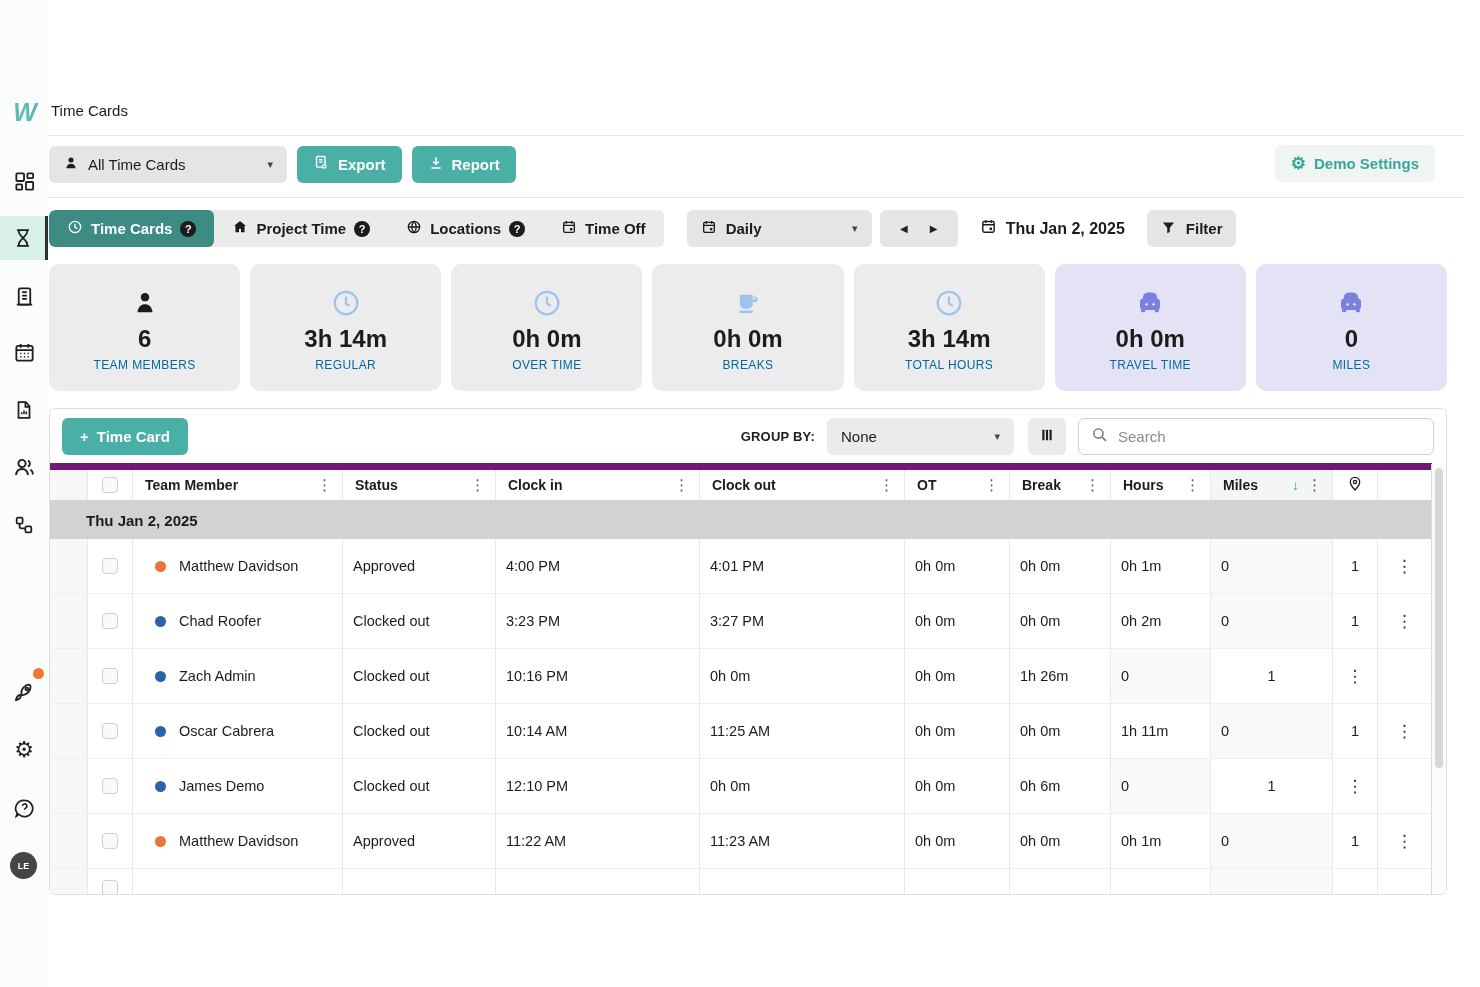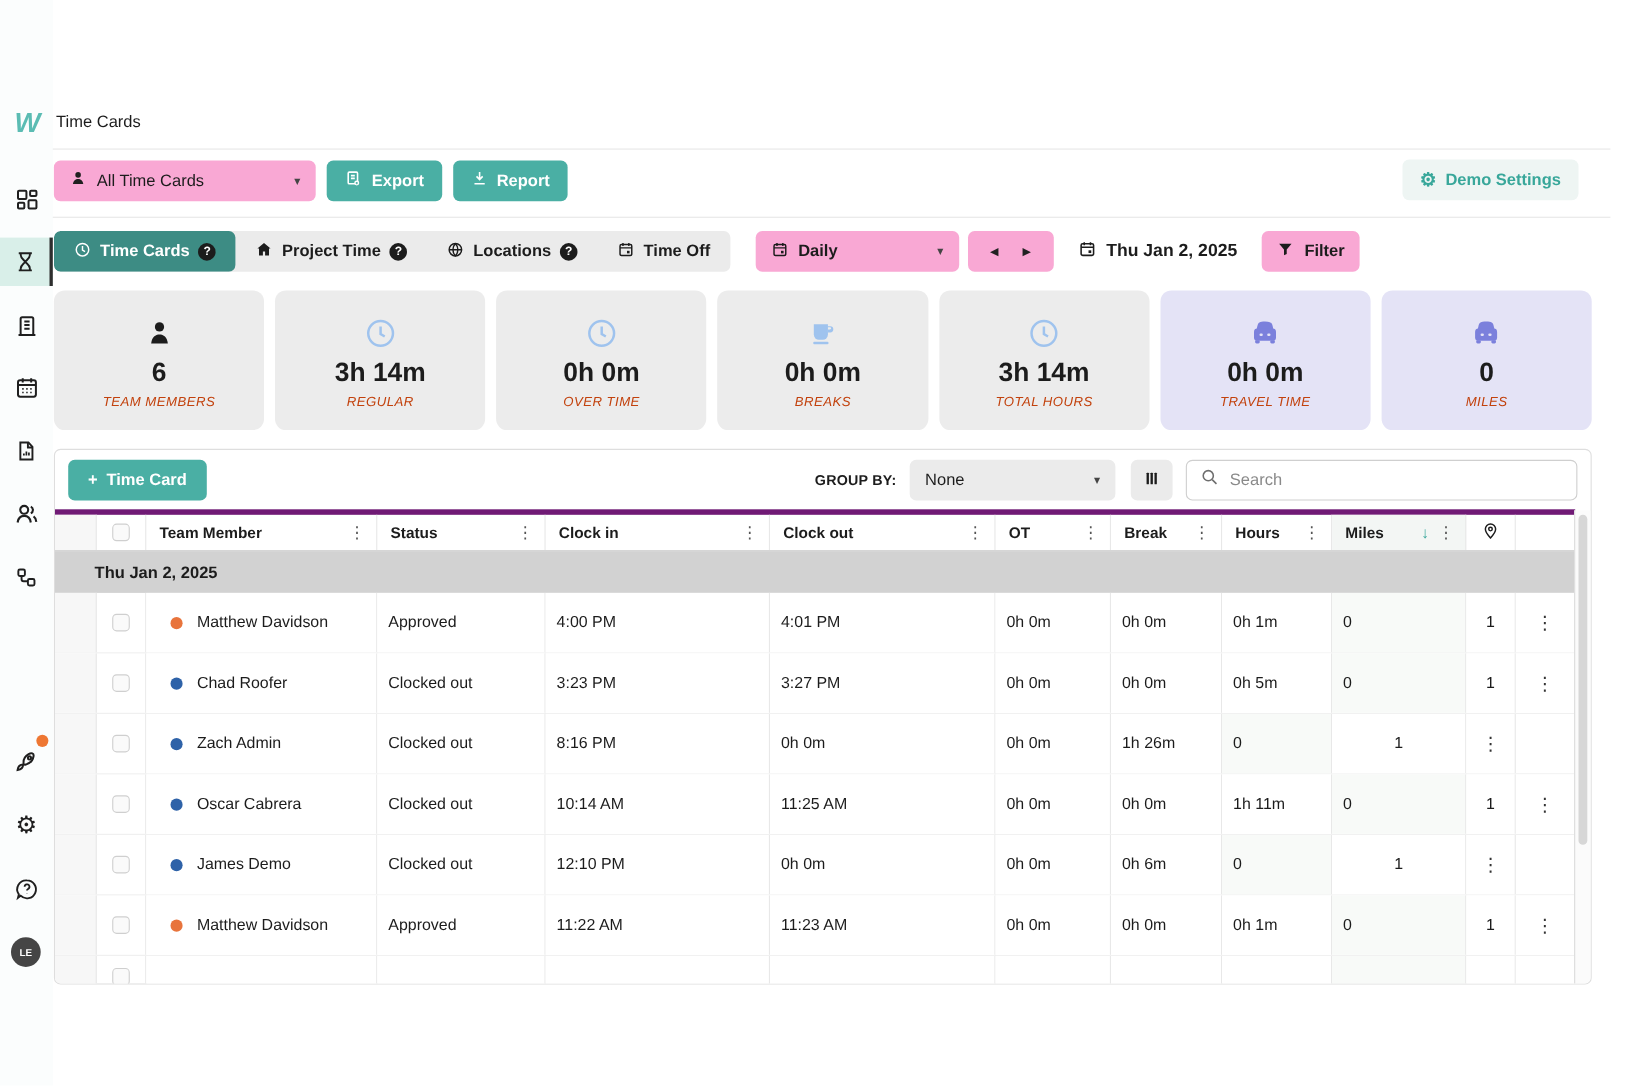--- a/index.html
+++ b/index.html
@@ -22,21 +22,21 @@
   .sb-avatar{position:absolute;left:10px;top:852px;width:27px;height:27px;border-radius:50%;background:#454545;
     color:#fff;font-size:9px;font-weight:bold;display:flex;align-items:center;justify-content:center;cursor:pointer;}
 
   
   .main{position:absolute;left:32px;top:0;width:1432px;height:941px;}
   .page-title{position:absolute;left:19px;top:102px;font-size:15px;font-weight:500;}
   .hr1{position:absolute;left:0;top:135px;width:1432px;border-top:1px solid #e7e7e7;}
   .hr2{position:absolute;left:0;top:197px;width:1432px;border-top:1px solid #e7e7e7;}
 
   .controls-row{position:absolute;left:17px;top:145px;width:1400px;height:38px;display:flex;align-items:center;}
-  .pill{height:37px;display:flex;align-items:center;gap:9px;background:#f9a8d4;border-radius:6px;padding:0 14px;
+  .pill{height:37px;display:flex;align-items:center;gap:9px;background:#e5e5e5;border-radius:6px;padding:0 14px;
     font-size:15px;cursor:pointer;}
   .scope-pill{width:238px;justify-content:flex-start;}
   .scope-pill .caret{margin-left:auto;}
   .btn-teal{height:37px;display:flex;align-items:center;gap:8px;background:var(--teal);color:#fff;border:none;
     border-radius:6px;padding:0 16px;font-size:15px;font-weight:bold;cursor:pointer;}
   .time-settings{position:absolute;right:14px;top:0;height:37px;display:flex;align-items:center;gap:8px;
     background:#eef5f3;border:none;border-radius:6px;padding:0 16px;font-size:15px;font-weight:bold;
     color:var(--teal-text);cursor:pointer;}
   .caret{font-size:11px;color:#444;}
 
@@ -52,42 +52,42 @@
   .date-wrap{margin-left:22px;display:flex;align-items:center;gap:9px;font-size:16px;font-weight:bold;}
   .filter-pill{margin-left:22px;font-weight:bold;gap:10px;}
 
   
   .stats{position:absolute;left:17px;top:264px;width:1398px;display:flex;gap:10px;}
   .stat{flex:1;height:127px;background:var(--card-gray);border-radius:10px;display:flex;flex-direction:column;
     align-items:center;justify-content:center;gap:4px;padding-top:2px;}
   .stat.purple{background:var(--card-purple);}
   .stat .icn{height:36px;display:flex;align-items:center;justify-content:center;}
   .stat .val{font-size:24px;font-weight:bold;line-height:1.2;}
-  .stat .lbl{font-size:12px;color:#c2410c;letter-spacing:.4px;font-style:italic;}
+  .stat .lbl{font-size:12px;color:#0369a1;letter-spacing:.4px;}
 
   
   .table-wrap{position:absolute;left:17px;top:408px;width:1398px;height:487px;border:1px solid #dedede;
     border-radius:6px;background:#fff;overflow:hidden;}
   .tbl-toolbar{position:relative;height:54px;display:flex;align-items:center;padding:0 12px;}
   .add-btn{height:37px;display:flex;align-items:center;gap:8px;background:var(--teal);color:#fff;border:none;
     border-radius:6px;padding:0 18px;font-size:15px;font-weight:bold;cursor:pointer;}
   .groupby{margin-left:auto;display:flex;align-items:center;gap:12px;}
   .groupby-label{font-size:13px;font-weight:bold;letter-spacing:.2px;}
   .groupby-pill{width:187px;height:37px;background:#ebebeb;border-radius:6px;display:flex;align-items:center;
     padding:0 14px;font-size:15px;cursor:pointer;}
   .groupby-pill .caret{margin-left:auto;}
   .col-btn{width:38px;height:37px;background:#ebebeb;border:none;border-radius:6px;margin-left:14px;
     display:flex;align-items:center;justify-content:center;cursor:pointer;}
   .search-box{margin-left:12px;width:356px;height:37px;border:1px solid #cfcfcf;border-radius:6px;background:#fff;
     display:flex;align-items:center;padding:0 12px;gap:10px;}
   .search-box input{border:none;outline:none;font-size:15px;width:100%;color:#222;background:transparent;}
   .search-box input::placeholder{color:#8a8a8a;}
 
   .grid{display:grid;grid-template-columns:38px 45px 210px 153px 204px 205px 105px 101px 100px 122px 45px 54px;width:1382px;}
-  .thead{border-top:5px solid #701a75;border-bottom:1px solid #d6d6d6;height:38px;}
+  .thead{border-top:7px solid #701a75;border-bottom:1px solid #d6d6d6;height:38px;}
   .th{display:flex;align-items:center;justify-content:space-between;padding:0 10px 0 12px;font-size:14px;
     font-weight:bold;border-right:1px solid var(--cell-border);cursor:pointer;}
   .th .kebab{color:#555;font-size:15px;font-weight:normal;}
   .th.miles{background:#f3f6f4;}
   .th .sortwrap{display:flex;align-items:center;gap:8px;}
   .sort-arrow{color:#3aa79b;font-size:14px;font-weight:bold;}
   .gutter-col{background:#f7f7f7;border-right:1px solid var(--cell-border);}
   .chk-col{display:flex;align-items:center;justify-content:center;border-right:1px solid var(--cell-border);}
   input[type=checkbox]{appearance:none;width:16px;height:16px;border:1.5px solid #cfcfcf;border-radius:4px;
     background:#fafafa;cursor:pointer;}
@@ -518,37 +518,37 @@
     </div>
     <div class="td member">
       <span class="dot blue"></span>
       <span>Chad Roofer</span>
     </div>
     <div class="td">Clocked out</div>
     <div class="td">3:23 PM</div>
     <div class="td">3:27 PM</div>
     <div class="td">0h 0m</div>
     <div class="td">0h 0m</div>
-    <div class="td">0h 5m</div>
+    <div class="td">0h 2m</div>
     <div class="td miles">0</div>
     <div class="td center">1</div>
     <div class="td kebab-cell">⋮</div>
   </div>
 
   <div class="grid trow">
     <div class="gutter-col"></div>
     <div class="chk-col">
       <input type="checkbox" style="">
     </div>
     <div class="td member">
       <span class="dot blue"></span>
       <span>Zach Admin</span>
     </div>
     <div class="td">Clocked out</div>
-    <div class="td">8:16 PM</div>
+    <div class="td">10:16 PM</div>
     <div class="td">0h 0m</div>
     <div class="td">0h 0m</div>
     <div class="td">1h 26m</div>
     <div class="td miles">0</div>
     <div class="td center">1</div>
     <div class="td kebab-cell">⋮</div>
   </div>
 
   <div class="grid trow">
     <div class="gutter-col"></div>

